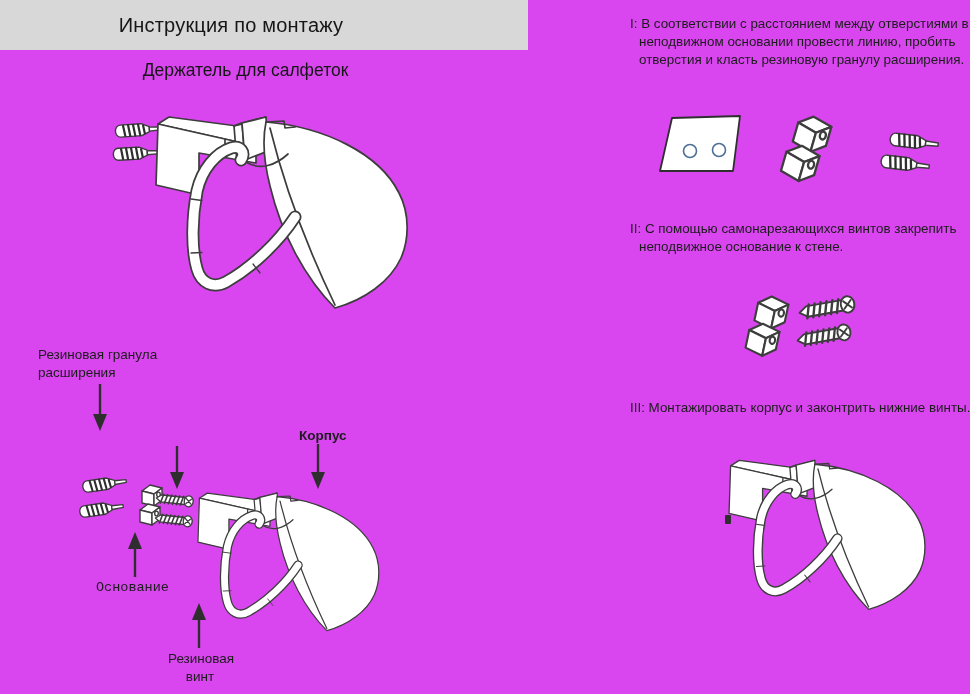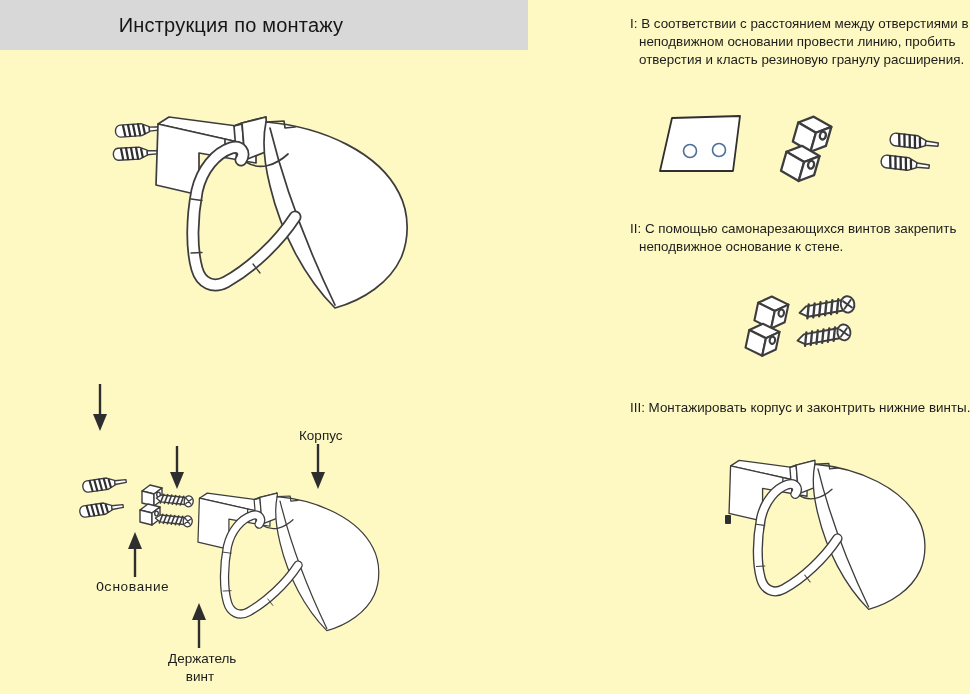--- a/index.html
+++ b/index.html
@@ -1,42 +1,43 @@
 <!DOCTYPE html>
 <html><head>
 <meta charset="utf-8">
 <style>
   html,body{margin:0;padding:0;background:#fff;}
-  #page{position:relative;width:970px;height:694px;background:#fef9c3;overflow:hidden;
+  #page{position:relative;width:970px;height:694px;background:#d946ef;overflow:hidden;
         font-family:"Liberation Sans",sans-serif;color:#1f1f1f;}
   .abs{position:absolute;}
   #header-bar{left:0;top:0;width:528px;height:50px;background:#d8d8d8;
               display:flex;align-items:center;justify-content:center;}
   #header-title{font-size:20px;letter-spacing:.2px;color:#161616;transform:translateX(-33px);}
   #subtitle{left:128px;top:60px;width:235px;text-align:center;font-size:17.5px;color:#161616;}
   .step-text{font-size:13.4px;line-height:1.34;width:340px;padding-left:9px;text-indent:-9px;color:#1c1c1c;}
   #step1-text{left:630px;top:15px;}
   #step2-text{left:630px;top:220px;}
   #step3-text{left:630px;top:399px;width:345px;}
   .lbl{font-size:13.5px;line-height:1.35;color:#1c1c1c;}
   #lbl-granule{left:38px;top:346px;width:140px;}
   #lbl-screw{left:136px;top:405px;width:126px;text-align:center;}
-  #lbl-body{left:299px;top:427px;width:50px;}
+  #lbl-body{left:299px;top:427px;width:50px;font-weight:bold;}
   #lbl-base{left:96px;top:579px;width:80px;font-family:Liberation Mono, monospace;}
   #lbl-lock{left:168px;top:650px;width:64px;text-align:center;}
   svg{overflow:visible;display:block;}
 </style>
 </head>
 <body>
 
 <div id="page">
 
   <div id="header-bar" class="abs" style="background: rgb(216, 216, 216);">
     <div id="header-title">Инструкция по монтажу</div>
   </div>
+  <div id="subtitle" class="abs">Держатель для салфеток</div>
 
   <svg class="abs" style="left:88px;top:96px" width="334" height="238" viewBox="0 0 334 238">
     <defs>
       <g id="anchor" stroke="#3d3d3d" stroke-width="1.4" fill="#fff" stroke-linejoin="round" stroke-linecap="round">
         <path d="M5,0.5 L26,0.5 L34,4 L34,9 L26,12.5 L5,12.5 A5,6 0 0 1 5,0.5 Z"></path>
         <path d="M34,4.5 L46,5 L46,8 L34,8.5 Z"></path>
         <path stroke-width="2.2" stroke="#2e2e2e" fill="none" d="M8,1.5 l1.5,10 M13,1 l1.5,11 M18,1 l1.5,11 M23,1 l1.5,11 M28,2.5 l1.2,8"></path>
       </g>
       <g id="screw" stroke="#3d3d3d" stroke-width="1.3" fill="#fff" stroke-linejoin="round" stroke-linecap="round">
         <path d="M0,6 L5,2.5 L29,2.5 L29,9.5 L5,9.5 Z"></path>
@@ -80,23 +81,24 @@
 
   <svg class="abs" style="left:68px;top:448px" width="356" height="192" viewBox="0 0 356 192">
     <use href="#anchor" transform="translate(14,33) rotate(-8) scale(0.95)"></use>
     <use href="#anchor" transform="translate(11,58) rotate(-8) scale(0.95)"></use>
     <use href="#baseblock" transform="translate(74,37)"></use>
     <use href="#screw" transform="translate(89,44) rotate(6)"></use>
     <use href="#screw" transform="translate(88,64) rotate(6)"></use>
     <use href="#holder" transform="translate(81,30) scale(0.72)"></use>
   </svg>
 
+  <div id="lbl-granule" class="abs lbl">Резиновая гранула расширения</div>
   <div id="lbl-body" class="abs lbl">Корпус</div>
   <div id="lbl-base" class="abs lbl">Основание</div>
-  <div id="lbl-lock" class="abs lbl">Держатель винт</div>
+  <div id="lbl-lock" class="abs lbl">Резиновая винт</div>
 
   <svg class="abs" style="left:90px;top:384px" width="20" height="48" viewBox="0 0 20 48">
     <path d="M10,0 V31" stroke="#2e2e2e" stroke-width="2.4" fill="none"></path>
       <path d="M3,30 L17,30 L10,47 Z" fill="#2e2e2e"></path>
   </svg>
   <svg class="abs" style="left:167px;top:446px" width="20" height="44" viewBox="0 0 20 44">
     <path d="M10,0 V27" stroke="#2e2e2e" stroke-width="2.4" fill="none"></path>
       <path d="M3,26 L17,26 L10,43 Z" fill="#2e2e2e"></path>
   </svg>
   <svg class="abs" style="left:308px;top:444px" width="20" height="46" viewBox="0 0 20 46">

